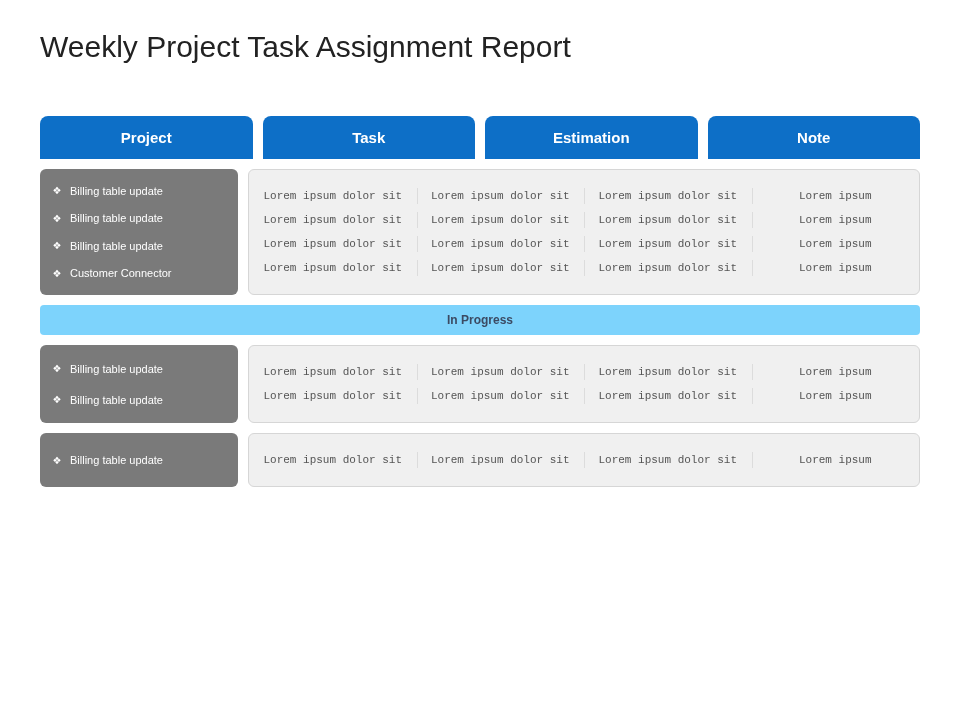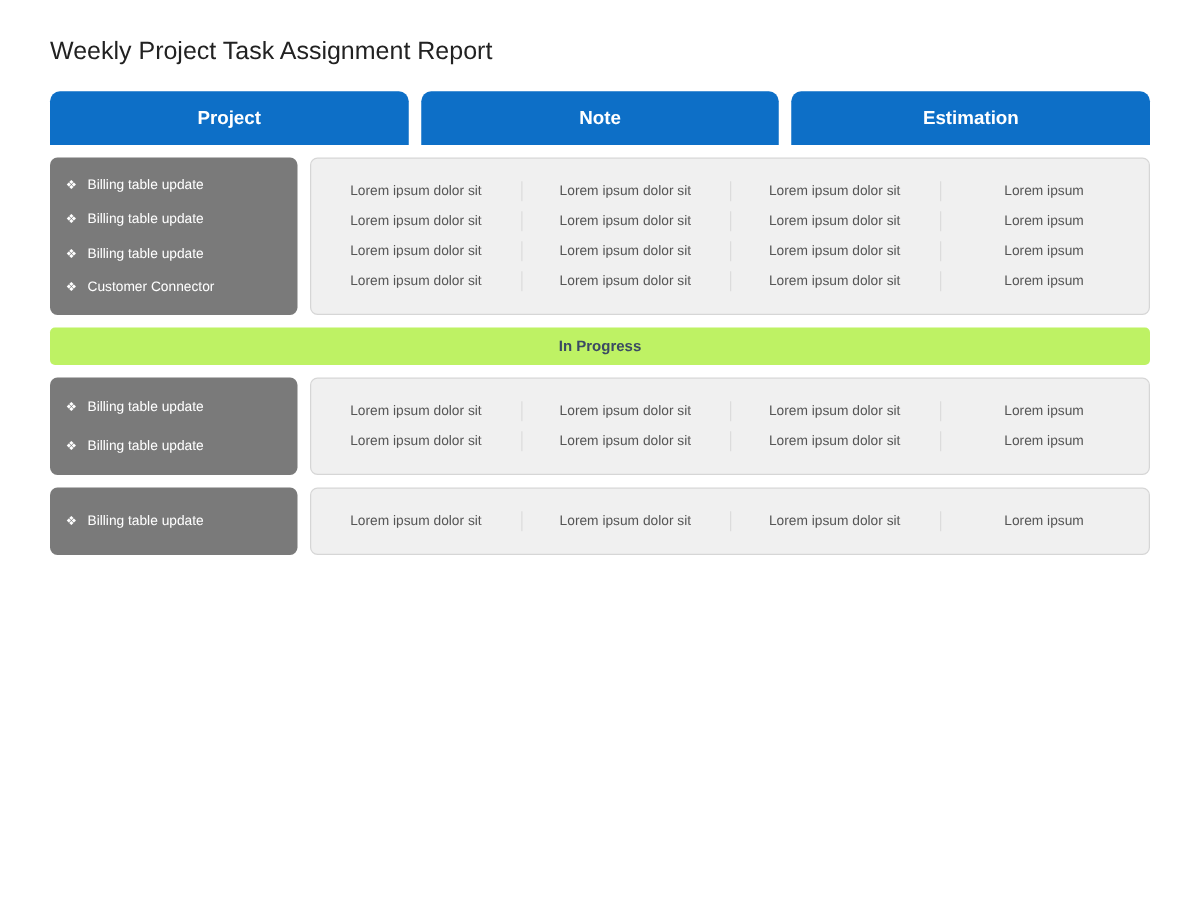--- a/index.html
+++ b/index.html
@@ -1,20 +1,20 @@
 <!DOCTYPE html>
 <html><head>
 <meta charset="utf-8">
 <style>
   * { box-sizing: border-box; margin: 0; padding: 0; }
   html, body { width: 960px; height: 720px; font-family: Verdana, Arial, sans-serif; background: #fff; }
   .slide { padding: 30px 40px; }
-  .title { font-size: 20px; font-weight: 400; color: #222; margin-bottom: 20px; }
+  .title { font-size: 30px; font-weight: 400; color: #222; margin-bottom: 52px; }
 
-  .headers { display: flex; gap: 10px; margin-bottom: 10px; }
+  .headers { display: flex; gap: 10px; margin-bottom: 10px; justify-content: flex-end; }
   .header-cell {
     flex: 1;
     background: #0d6fc7;
     color: #fff;
     font-weight: 700;
     font-size: 15px;
     text-align: center;
     padding: 13px 0;
     border-radius: 8px 8px 0 0;
   }
@@ -47,61 +47,62 @@
   .data-col {
     flex: 1;
     background: #f0f0f0;
     border: 1px solid #d6d6d6;
     border-radius: 6px;
     display: flex;
     flex-direction: column;
     justify-content: space-around;
     padding: 14px 0;
   }
-  .data-row { display: flex; }
+  .data-row { display: flex; font-family: Liberation Mono, monospace; }
   .data-cell {
     flex: 1;
     font-size: 11px;
     color: #555;
     text-align: center;
     padding: 6px 6px;
     position: relative;
   }
   .data-cell + .data-cell::before {
     content: "";
     position: absolute;
     left: 0;
     top: 4px;
     bottom: 4px;
     width: 1px;
     background: #dcdcdc;
   }
 
   .status-band {
-    background: #bef264;
+    background: #7dd3fc;
     color: #3b4a63;
     font-weight: 700;
     font-size: 12px;
     text-align: center;
     padding: 8px 0;
     border-radius: 4px;
     margin-bottom: 10px;
   }
 </style>
 </head>
 <body>
 
 <div class="slide">
 
   <h1 class="title">Weekly Project Task Assignment Report</h1>
 
   <div class="headers">
     <div class="header-cell">Project</div>
+    <div class="header-cell">Task</div>
+    <div class="header-cell">Estimation</div>
     <div class="header-cell">Note</div>
-    <div class="header-cell">Estimation</div>
   </div>
 
   <div class="section-row">
     <div class="project-col">
       <div class="project-item">
         <span class="bullet">❖</span>
         <span>Billing  table update</span>
       </div>
       <div class="project-item">
         <span class="bullet">❖</span>

